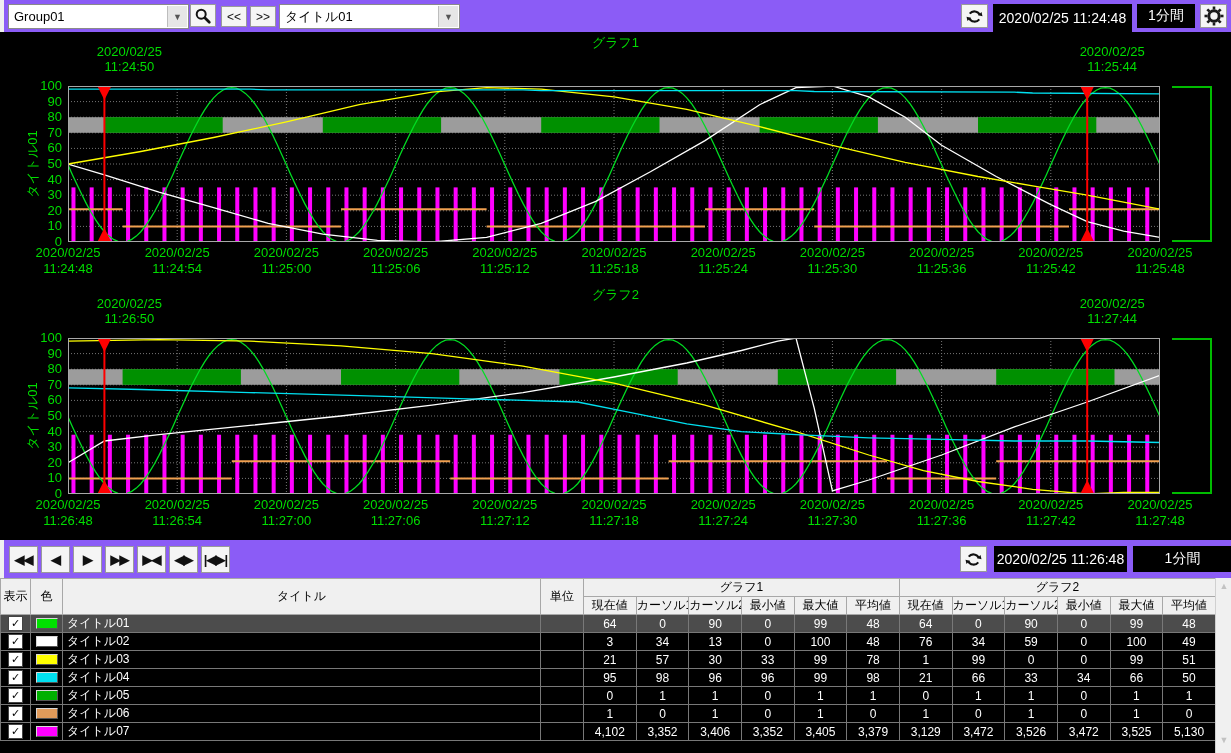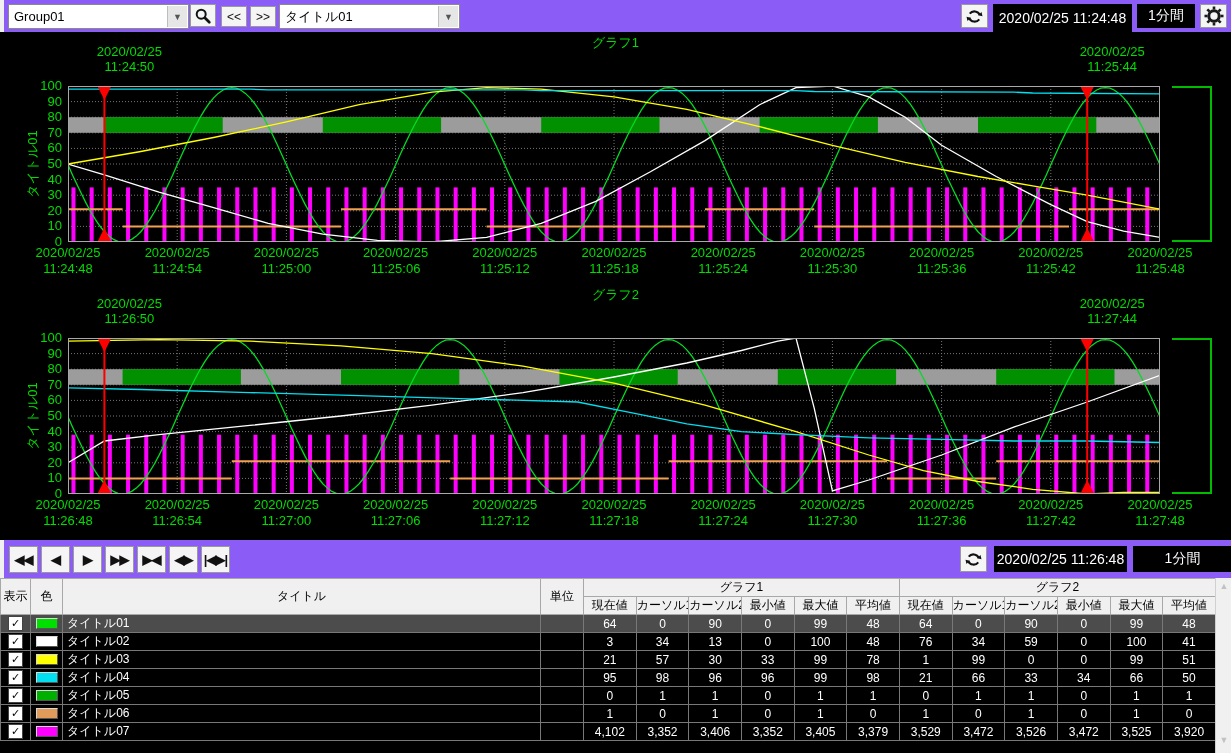--- a/index.html
+++ b/index.html
@@ -533,21 +533,21 @@
             <td class="num">34</td>
             <td class="num">13</td>
             <td class="num">0</td>
             <td class="num">100</td>
             <td class="num">48</td>
             <td class="num">76</td>
             <td class="num">34</td>
             <td class="num">59</td>
             <td class="num">0</td>
             <td class="num">100</td>
-            <td class="num">41</td>
+            <td class="num">49</td>
           </tr>
           <tr class="datarow">
             <td>
               <div class="cb">✓</div>
             </td>
             <td>
               <div class="sw" style="background: rgb(255, 255, 0);"></div>
             </td>
             <td class="titlecell">タイトル03</td>
             <td class="num"></td>
@@ -638,26 +638,26 @@
               <div class="sw" style="background: rgb(255, 0, 255);"></div>
             </td>
             <td class="titlecell">タイトル07</td>
             <td class="num"></td>
             <td class="num">4,102</td>
             <td class="num">3,352</td>
             <td class="num">3,406</td>
             <td class="num">3,352</td>
             <td class="num">3,405</td>
             <td class="num">3,379</td>
-            <td class="num">3,529</td>
+            <td class="num">3,129</td>
             <td class="num">3,472</td>
             <td class="num">3,526</td>
             <td class="num">3,472</td>
             <td class="num">3,525</td>
-            <td class="num">3,920</td>
+            <td class="num">5,130</td>
           </tr>
         </tbody>
       </table>
     <div id="table-scrollbar">
       <span class="sb-arrow" style="top:0;">▲</span>
       <span class="sb-arrow" style="bottom:5px;">▼</span>
     </div>
   </div>
 
 </div>

